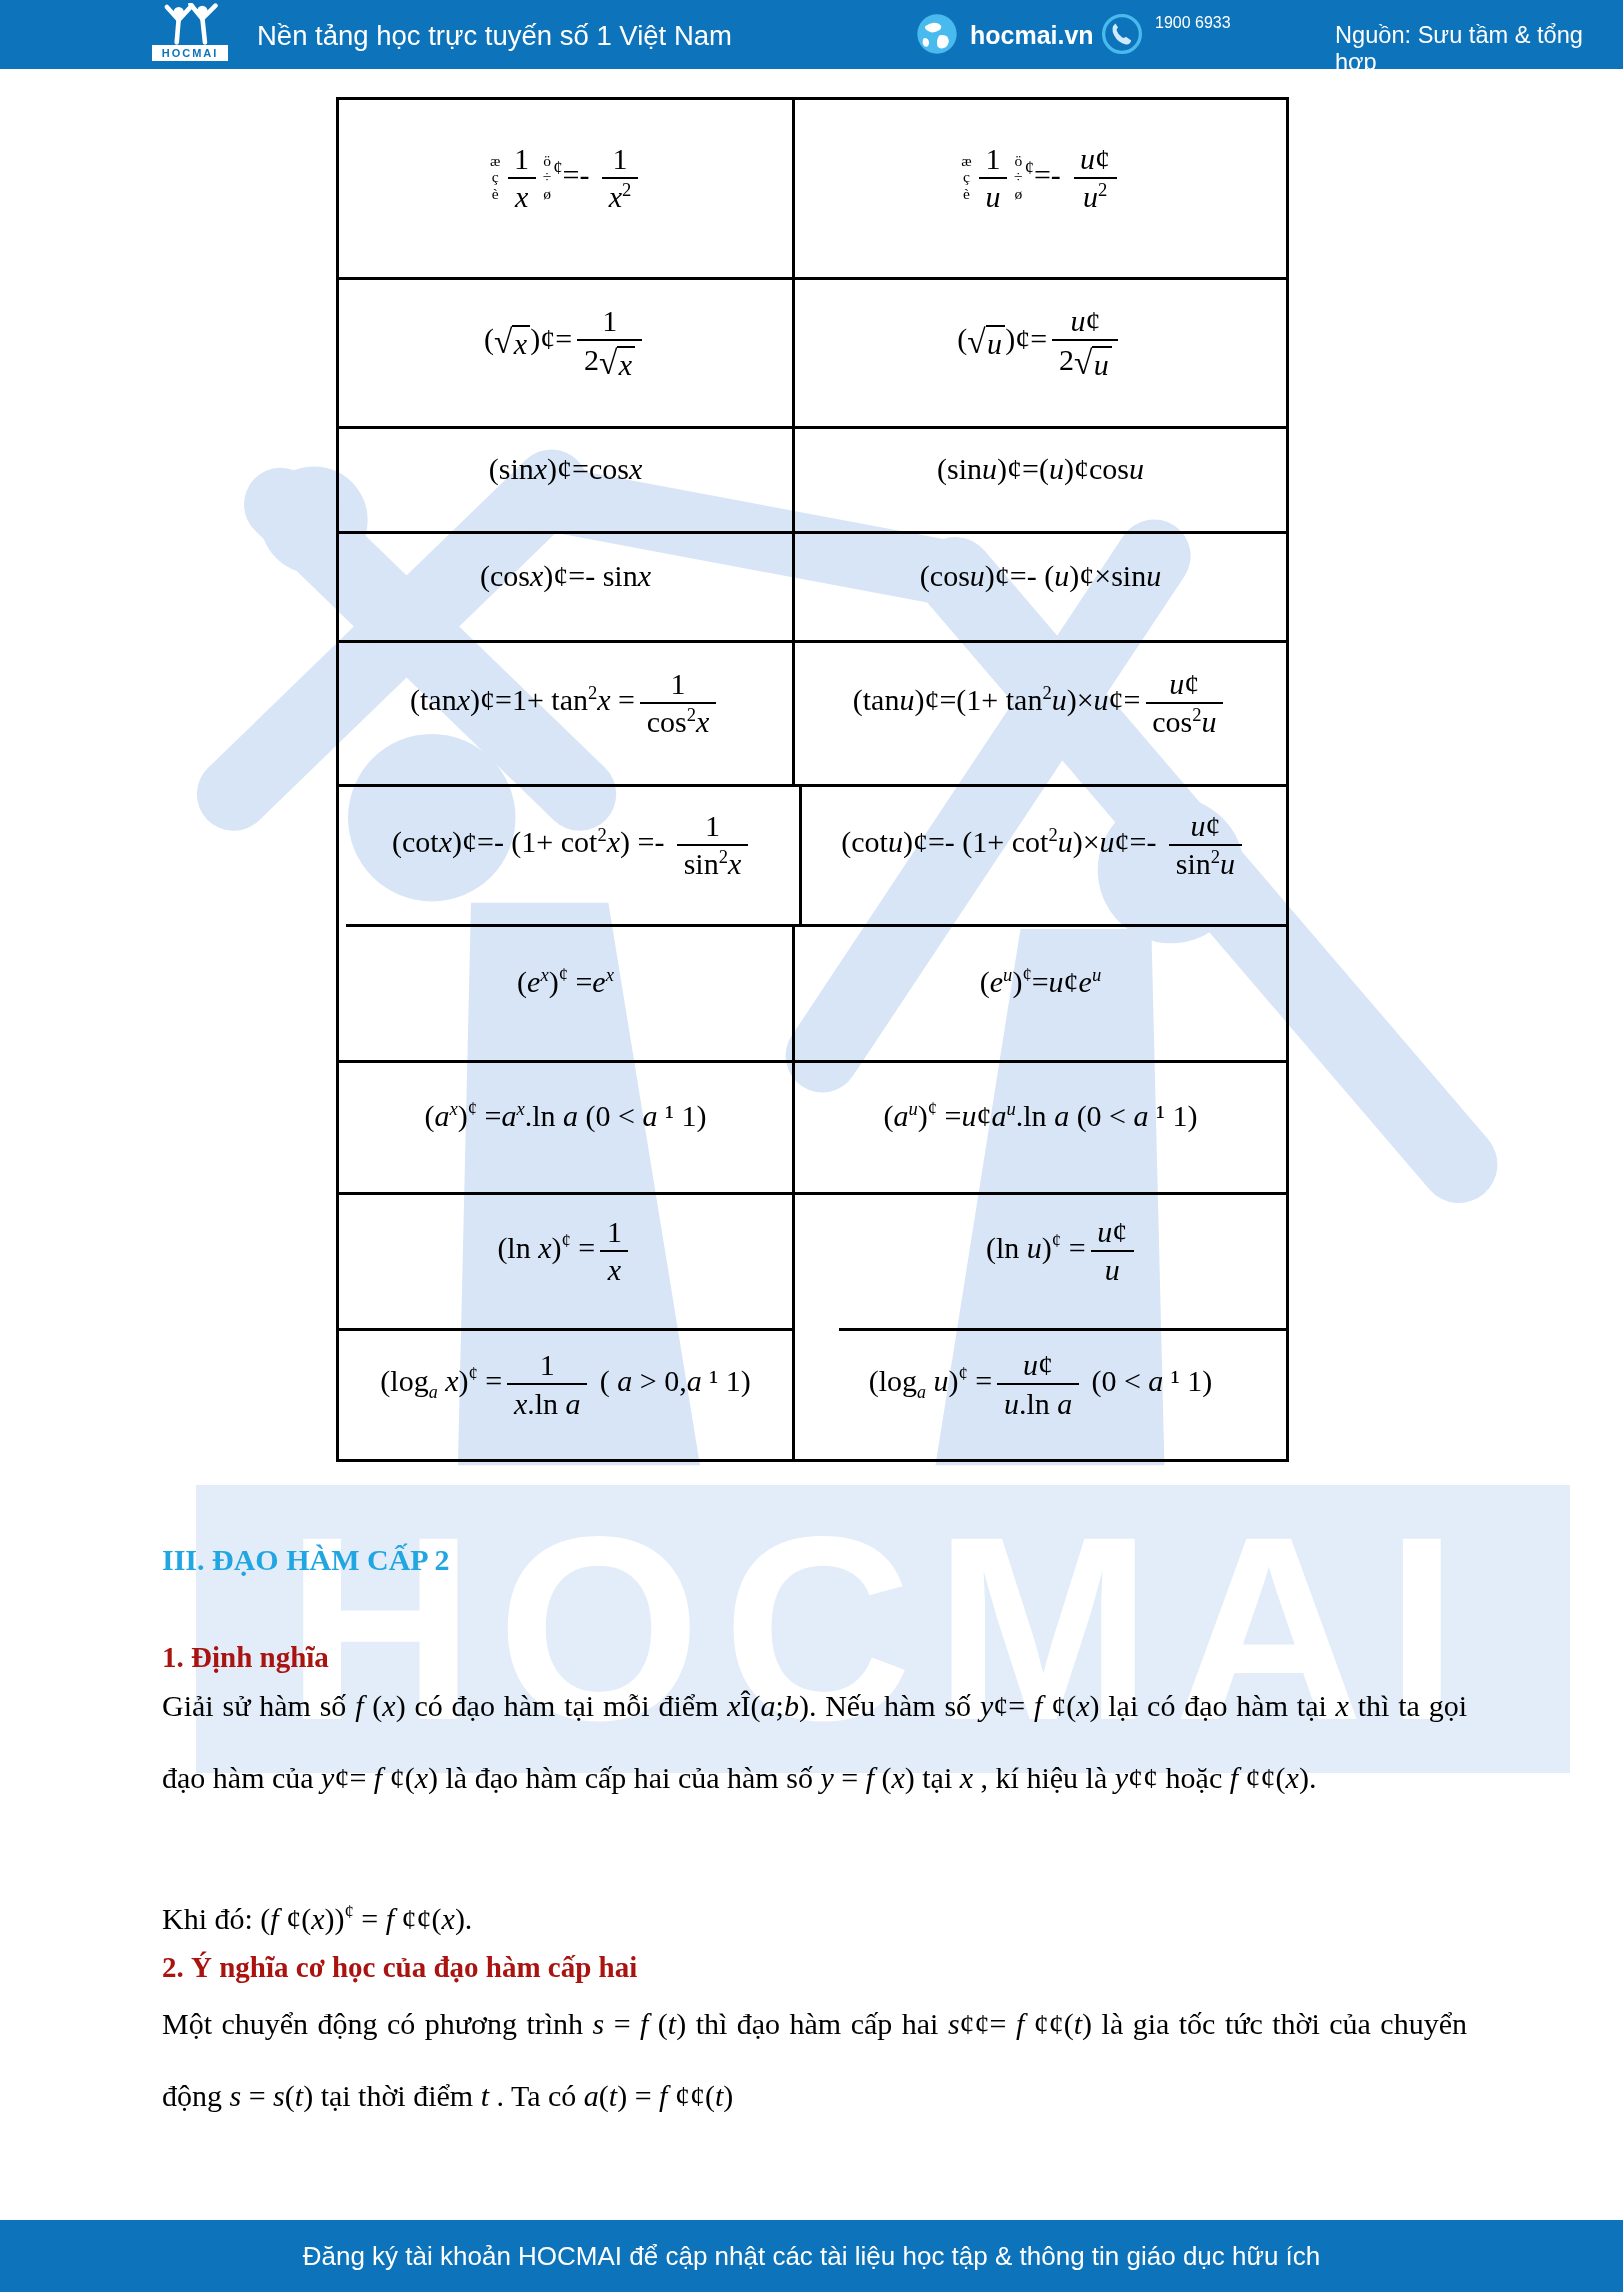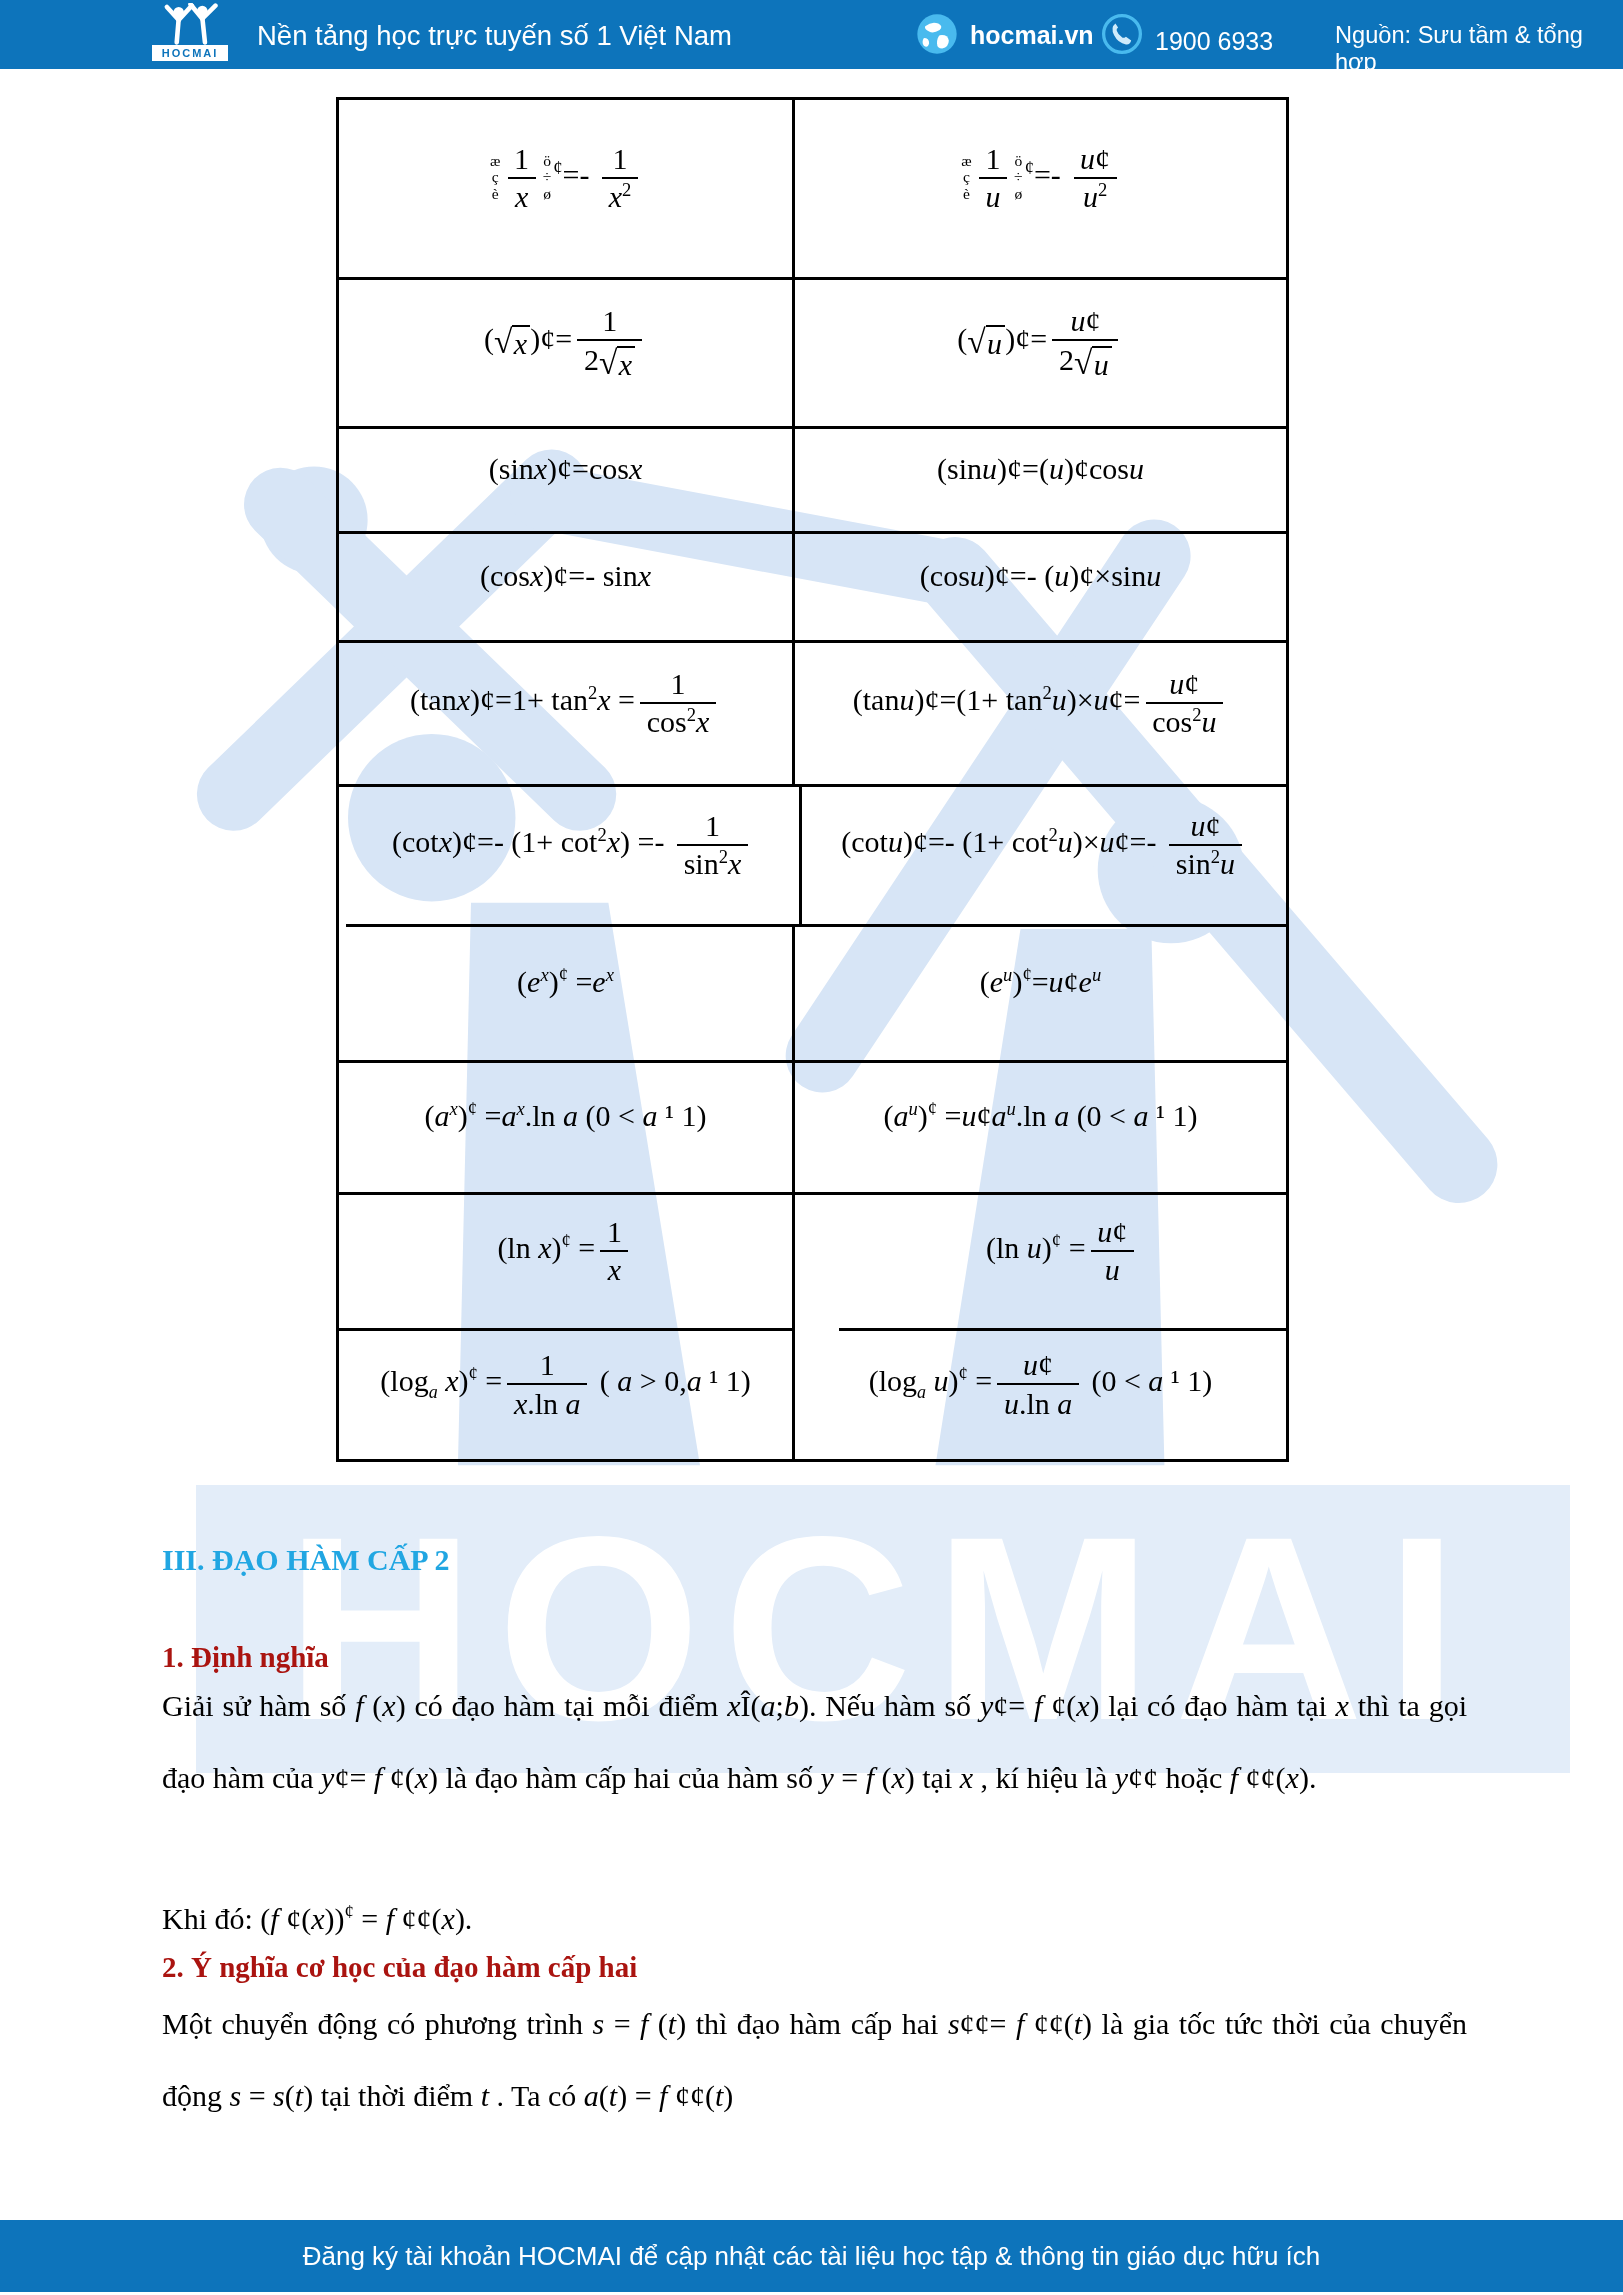--- a/index.html
+++ b/index.html
@@ -16,21 +16,21 @@
   .topbar{position:absolute;left:0;top:0;width:1623px;height:69px;background:var(--header_blue);
           font-family:"Liberation Sans",sans-serif;color:#fff;}
   .logo{position:absolute;left:152px;top:2.6px;width:76px;height:63px;text-align:center;}
   .logo svg{display:block;margin:0 auto;}
   .logobox{margin-top:0.7px;background:#fff;color:var(--header_blue);font-weight:bold;font-size:11px;
            letter-spacing:2px;padding:0.7px 2px;border:1.3px solid #fff;line-height:1.1;}
   .tagline{position:absolute;left:257px;top:19.6px;font-size:27.5px;}
   .globe{position:absolute;left:916px;top:13px;}
   .site{position:absolute;left:970px;top:21px;font-size:25px;font-weight:bold;}
   .phoneic{position:absolute;left:1101px;top:13px;}
-  .phone{position:absolute;left:1155px;top:27px;font-size:25px;}
+  .phone{position:absolute;left:1155px;top:14px;font-size:16px;}
   .source{position:absolute;left:1335px;top:22px;font-size:23.6px;}
 
   
   .wm-figures{position:absolute;left:0;top:0;width:1623px;height:1623px;z-index:0;}
   .wm-band{position:absolute;left:196px;top:1485px;width:1374px;height:288px;background:var(--band_blue);
            z-index:0;display:flex;align-items:center;justify-content:center;overflow:hidden;}
   .wm-band span{font-family:"Liberation Sans",sans-serif;font-weight:bold;font-size:262px;
                 color:#ffffff;letter-spacing:22px;line-height:288px;white-space:nowrap;}
 
   

